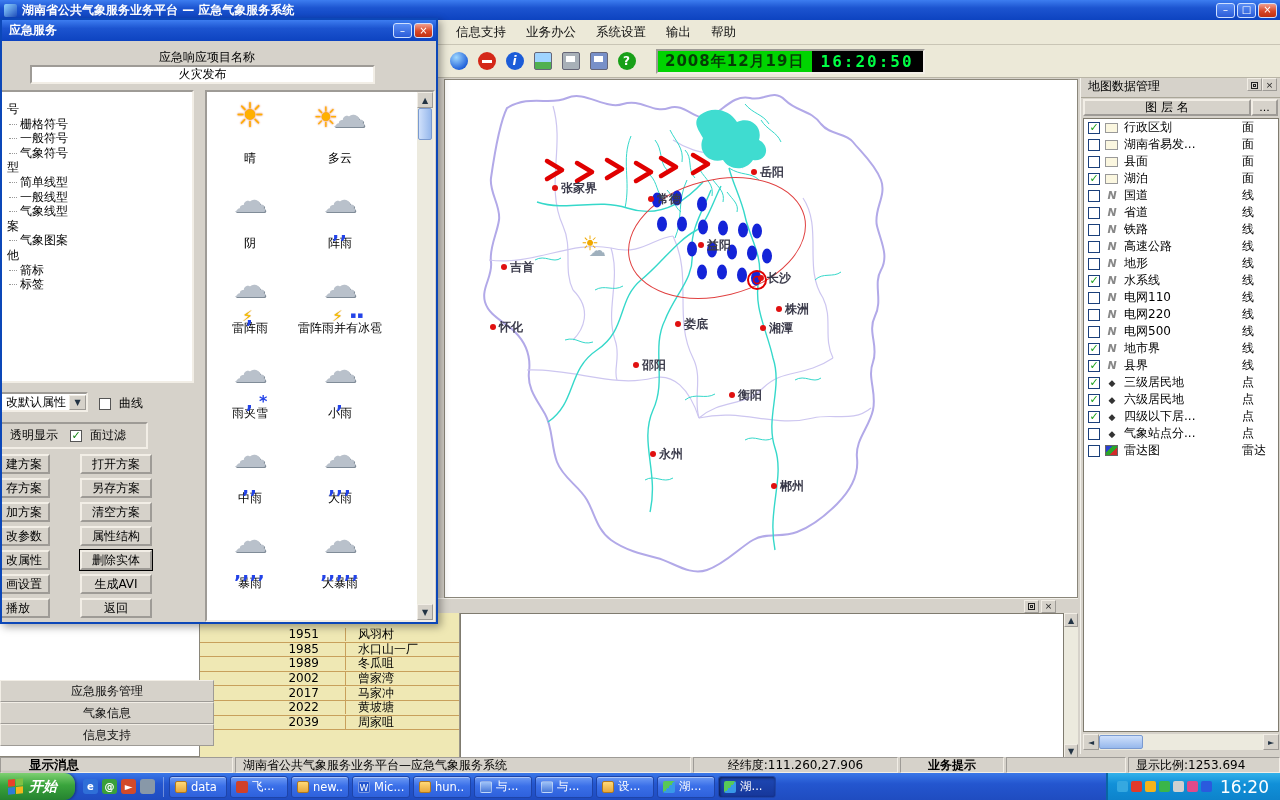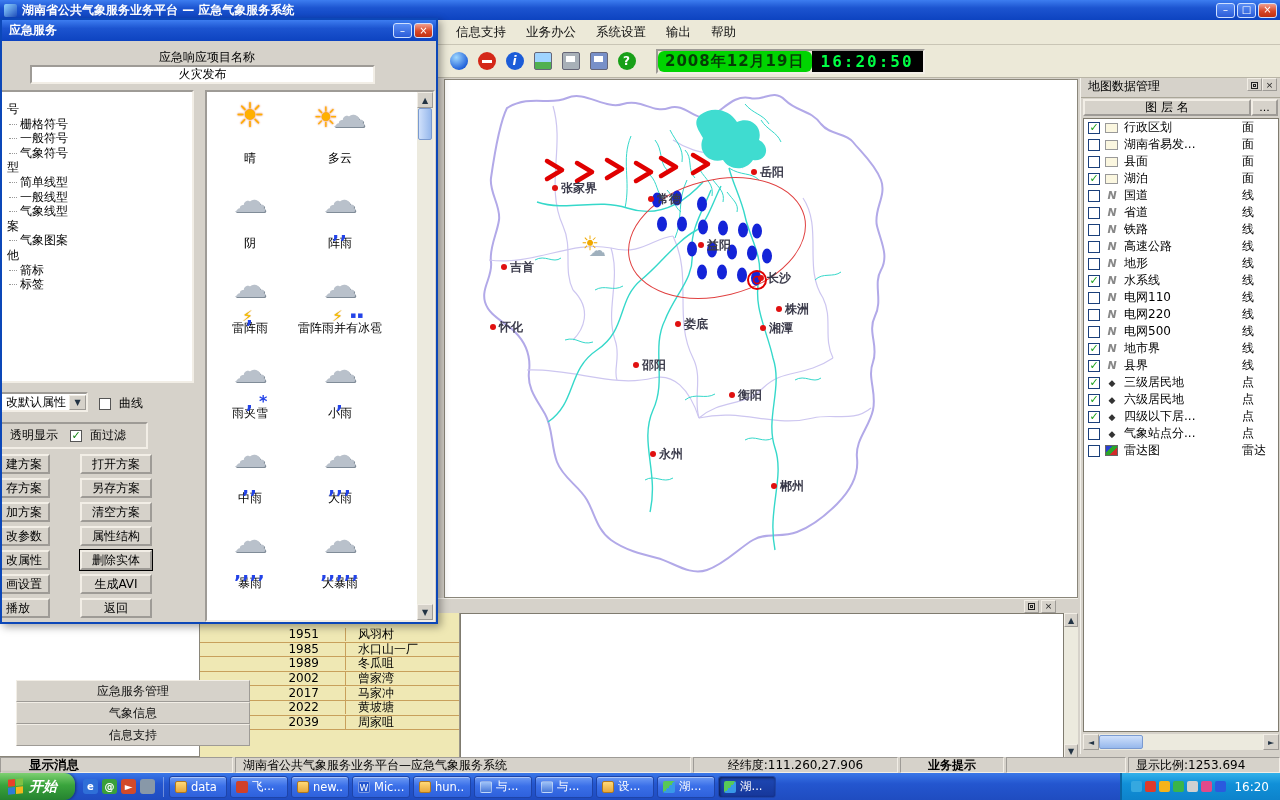--- a/index.html
+++ b/index.html
@@ -30,21 +30,21 @@
   .globe-icon{background:radial-gradient(circle at 35% 30%,#9fd8ff,#1b5cd8 75%);}
   .stop-icon{background:#d42818;}
   .stop-icon::after{content:"";position:absolute;left:4px;top:7.5px;width:10px;height:3px;background:#fff;}
   .info-icon{background:#1b5cd8;font-style:italic;}
   .image-icon{border-radius:2px;background:linear-gradient(180deg,#9fd4ff 55%,#51b04f 55%);border:1px solid #667;}
   .print-icon,.export-icon{border-radius:2px;background:#a8b0b8;border:1px solid #667;}
   .print-icon::after,.export-icon::after{content:"";position:absolute;left:3.5px;top:2.5px;width:9px;height:6px;background:#fff;}
   .export-icon{background:#7890c8;}
   .help-icon{background:#18a018;}
   .datetime{margin-left:14px;display:flex;border:2px inset #f2eee6;}
-  .dt-date{background:#00d400;color:#063c06;font-weight:bold;font-size:15px;padding:1px 7px;letter-spacing:1px;white-space:nowrap;border-radius:6px;}
+  .dt-date{background:#00d400;color:#063c06;font-weight:bold;font-size:15px;padding:1px 7px;letter-spacing:1px;white-space:nowrap;}
   .dt-time{background:#000;color:#00ff44;font-family:"DejaVu Sans Mono","Liberation Mono",monospace;
     font-weight:bold;font-size:16px;padding:1px 9px;letter-spacing:2px;white-space:nowrap;}
 
   
   .map-area{position:absolute;left:444px;top:79px;width:634px;height:519px;background:#fff;border:1px solid #8a867a;}
   .map-area svg{display:block;}
   .province{fill:#ffffff;stroke:#b2a9e8;stroke-width:2;}
   .iborder{fill:none;stroke:#cdc6f0;stroke-width:1.2;}
   .river{fill:none;stroke:#35d8ca;stroke-width:1.4;}
   .river.thin{stroke-width:1;}
@@ -81,21 +81,21 @@
   .bp-table{position:absolute;left:0;top:14px;width:260px;height:145px;background:#efe8b4;border-right:1px solid #9a9688;overflow:hidden;padding-top:15px;}
   .trow{display:flex;height:14.6px;border-bottom:1px solid #c8a05c;font-size:12px;align-items:center;}
   .tid{width:146px;text-align:right;padding-right:26px;border-right:1px solid #c8a05c;line-height:13px;}
   .tname{padding-left:12px;white-space:nowrap;}
   .bp-message{position:absolute;left:260px;top:14px;width:604px;height:145px;background:#fff;border:1px solid #7f7b6f;}
   .bp-vscroll{position:absolute;left:864px;top:14px;width:14px;height:145px;background:#eceade;display:flex;flex-direction:column;justify-content:space-between;}
   .bp-vscroll .sb-btn{width:14px;height:14px;}
 
   
   .left-sidebar{position:absolute;left:0;top:622px;width:200px;height:135px;background:#fff;border:1px solid #8a867a;border-left:none;}
-  #sidebar-buttons{position:absolute;left:16px;top:57px;width:234px;}
+  #sidebar-buttons{position:absolute;left:0;top:57px;width:214px;}
   .sidebtn{display:block;width:100%;height:22px;background:#d6d2ca;border:1px outset #f2eee6;font-size:12px;color:#111;}
 
   
   .statusbar{position:absolute;left:0;top:757px;width:1280px;height:16px;background:#d6d2ca;display:flex;gap:2px;font-size:12px;z-index:6;}
   .sseg{border:1px inset #f2eee6;line-height:12px;padding:1px 7px;white-space:nowrap;overflow:hidden;flex:none;}
   .s0{width:233px;font-weight:bold;padding-left:28px;font-size:12.5px;}
   .s1{width:456px;}
   .s2{width:205px;text-align:center;}
   .s3{width:104px;font-weight:bold;text-align:center;}
   .s4{width:120px;}
@@ -161,21 +161,21 @@
   .tk-folder{background:linear-gradient(180deg,#ffd978,#e8a93c);border:1px solid #b07820;}
   .tk-word{background:#2456cf;border:1px solid rgba(255,255,255,.4);}
   .tk-app{background:#d04028;}
   .tk-window{background:linear-gradient(180deg,#9ec2f8,#4878d8);border:1px solid rgba(255,255,255,.4);}
   .tk-map{background:linear-gradient(135deg,#58c858 50%,#3898e8 50%);}
   .tklabel{overflow:hidden;white-space:nowrap;}
   .tray{display:flex;align-items:center;gap:4px;height:27px;padding:0 11px 0 9px;color:#fff;flex:none;
     background:linear-gradient(180deg,#32b1ea,#1190d8 40%,#0d83cb);border-left:2px solid #0a65a4;}
   #tray-icons{display:flex;gap:3px;}
   .trayicon{width:11px;height:11px;border-radius:2px;display:inline-block;}
-  .tray-time{font-size:12px;margin-left:4px;}
+  .tray-time{font-size:17px;margin-left:4px;}
 </style>
 </head>
 <body>
 
 <div class="screen">
 
   <div>
     <div class="titlebar">
       <span class="app-icon"></span>
       <span class="title-text">湖南省公共气象服务业务平台 — 应急气象服务系统</span>

